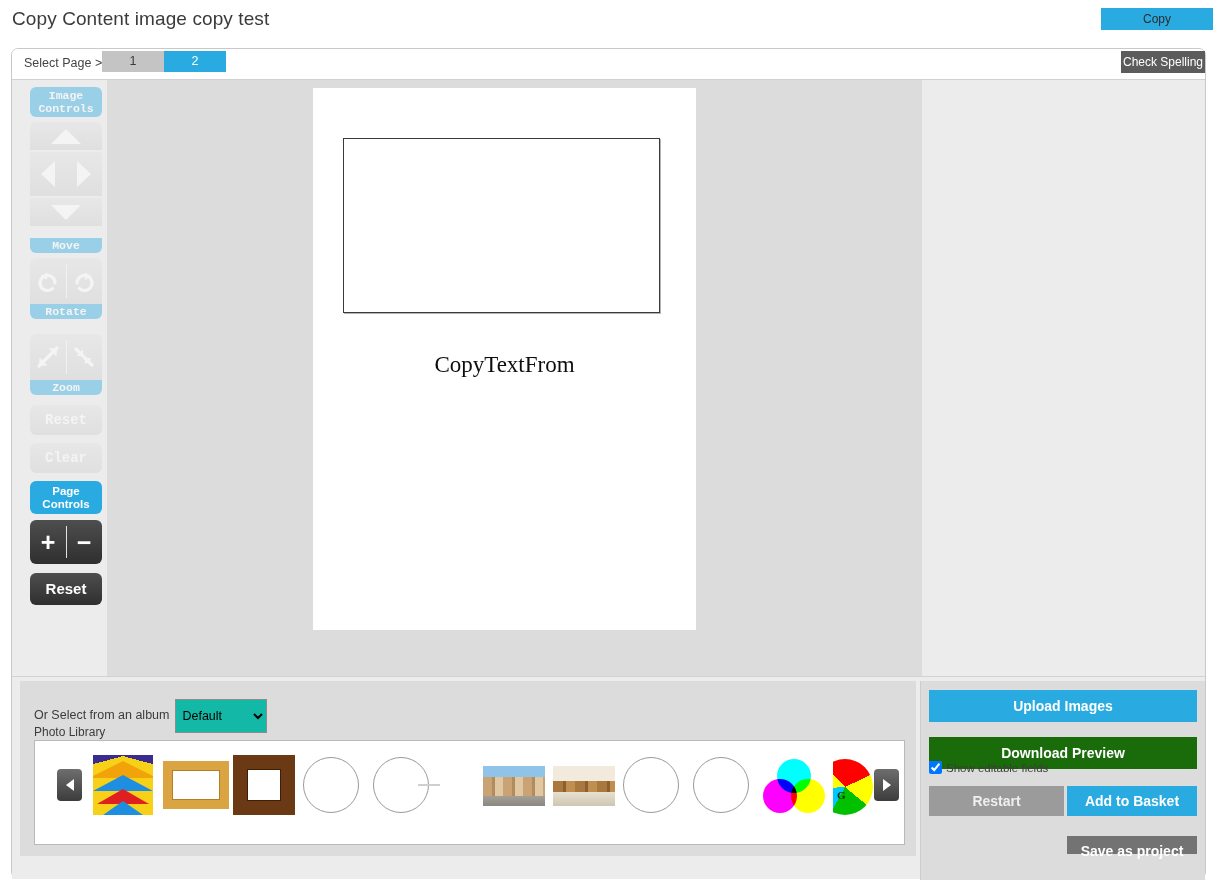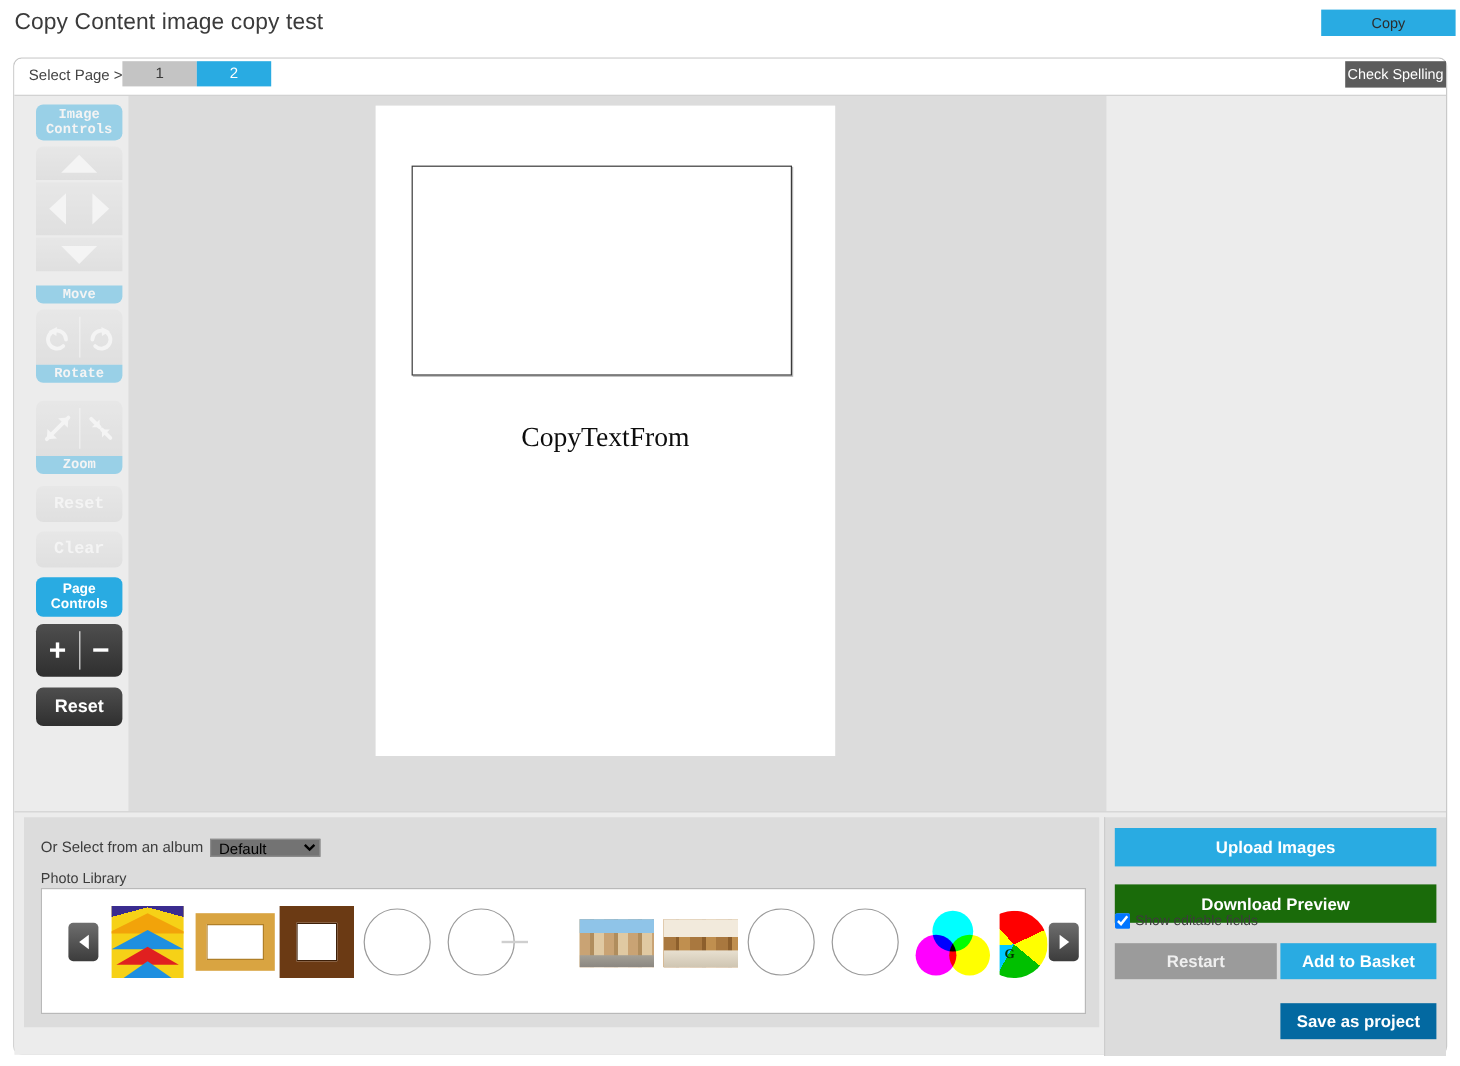--- a/index.html
+++ b/index.html
@@ -174,23 +174,23 @@
   #library-panel {
     position: absolute; left: 8px; top: 4px;
     width: 896px; height: 175px;
     background: #dcdcdc;
   }
   #album-row {
     position: absolute; left: 14px; top: 18px;
     font-size: 12.5px; color: #3c3c3c; white-space: nowrap;
   }
   #album-select {
-    margin-left: 6px; width: 92px; height: 15px;
+    margin-left: 6px; width: 92px; height: 34px;
     font-size: 12.5px; font-family: "Liberation Sans", sans-serif;
-    border: 1px solid #8c8c8c; background: #737373; color: #000;
+    border: 1px solid #8c8c8c; background: #14b8a6; color: #000;
     vertical-align: middle; padding: 0 2px;
   }
   #library-label {
     position: absolute; left: 14px; top: 44px;
     font-size: 12px; color: #3c3c3c;
   }
   #thumb-strip {
     position: absolute; left: 14px; top: 59px;
     width: 871px; height: 105px;
     background: #ffffff; border: 1px solid #b9b9b9;
@@ -299,22 +299,22 @@
     text-align: center;
   }
   #upload-images   { left: 8px; top: 9px;  width: 268px; height: 32px;
                      background: #29abe2; line-height: 32px; }
   #download-preview{ left: 8px; top: 56px; width: 268px; height: 32px;
                      background: #1a6b0a; line-height: 32px; }
   #restart-btn     { left: 8px; top: 105px; width: 135px; height: 30px;
                      background: #9b9b9b; line-height: 30px; color:#efefef; }
   #add-basket      { left: 146px; top: 105px; width: 130px; height: 30px;
                      background: #29abe2; line-height: 30px; }
-  #save-project    { left: 146px; top: 155px; width: 130px; height: 30px;
-                     background: #0369a1; line-height: 30px; }
+  #save-project    { left: 146px; top: 155px; width: 130px; height: 18px;
+                     background: #737373; line-height: 30px; }
 
   #editable-fields-row {
     position: absolute; left: 8px; top: 80px;
     font-size: 11.5px; color: #3c3c3c; white-space: nowrap;
     display: flex; align-items: center; gap: 4px;
   }
   #editable-fields-row input { margin: 0; width: 13px; height: 13px; }
 </style>
 </head>
 <body>

